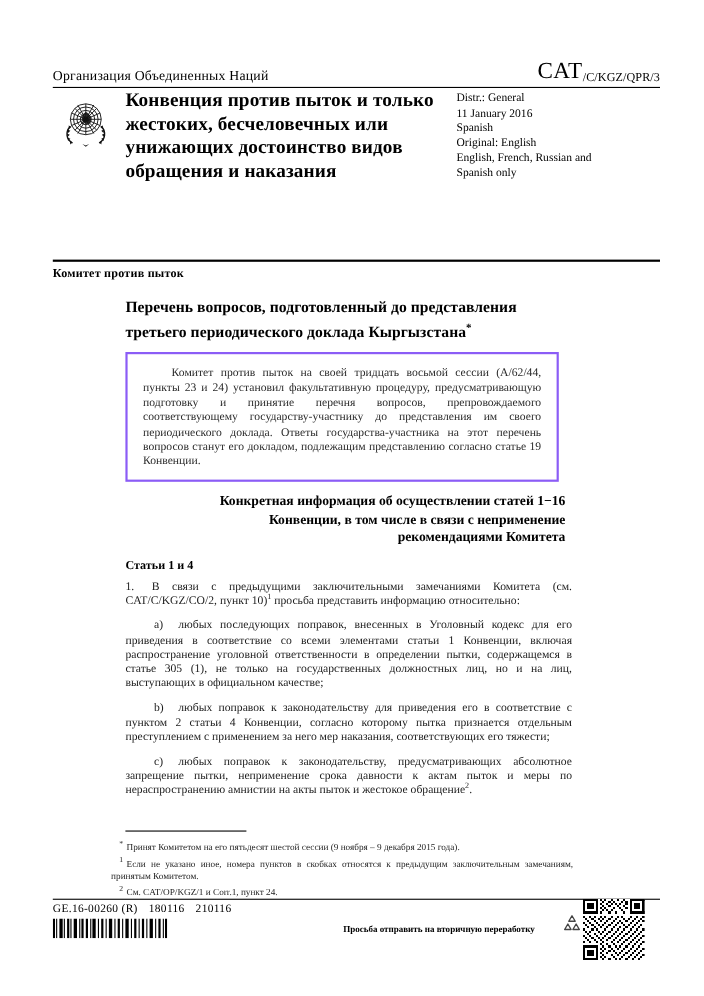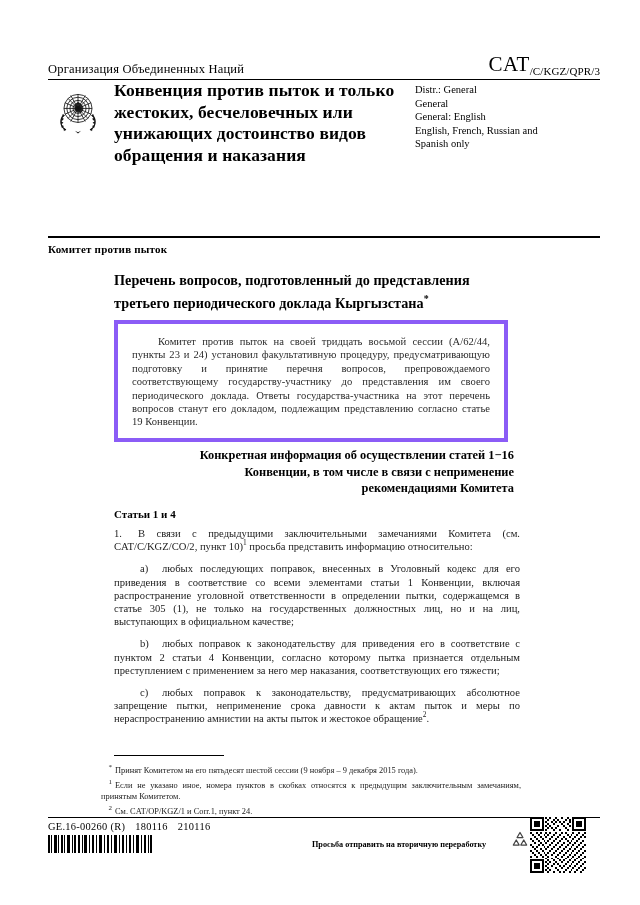--- a/index.html
+++ b/index.html
@@ -129,21 +129,21 @@
     font-size: 10px;
     vertical-align: super;
   }
 
   
   .noticebox {
     position: absolute;
     left: 114px;
     top: 320px;
     width: 394px;
-    border: 4px solid #8b5cf6;
+    border: 2px solid #8b5cf6;
     box-sizing: border-box;
     padding: 11px 14px 9px 14px;
   }
   .noticebox p {
     margin: 0;
     font-size: 10.6px;
     line-height: 13.4px;
     text-align: justify;
     text-indent: 26px;
     color: #2b2b2b;
@@ -343,22 +343,23 @@
           <path d="M83 72 l-5 2 4 4 z"></path>
           <path d="M82 79 l-5 2 4 4 z"></path>
           <path d="M78 85 l-5 2 4 4 z"></path>
           <path d="M44 90 l6 3 6 -3 -6 5 z"></path>
         </g>
       </svg>
     </div>
     <div class="conv-title">Конвенция против пыток и только жестоких, бесчеловечных или унижающих достоинство видов обращения и наказания</div>
     <div class="distr">
       <div>Distr.: General</div>
-      <div>General</div>
-      <div>General: English</div>
+      <div>11 January 2016</div>
+      <div>Spanish</div>
+      <div>Original: English</div>
       <div>English, French, Russian and</div>
       <div>Spanish only</div>
     </div>
   </div>
 
   <div class="rule-heavy"></div>
 
   <div class="committee">Комитет против пыток</div>
 
   <div class="main-heading">

